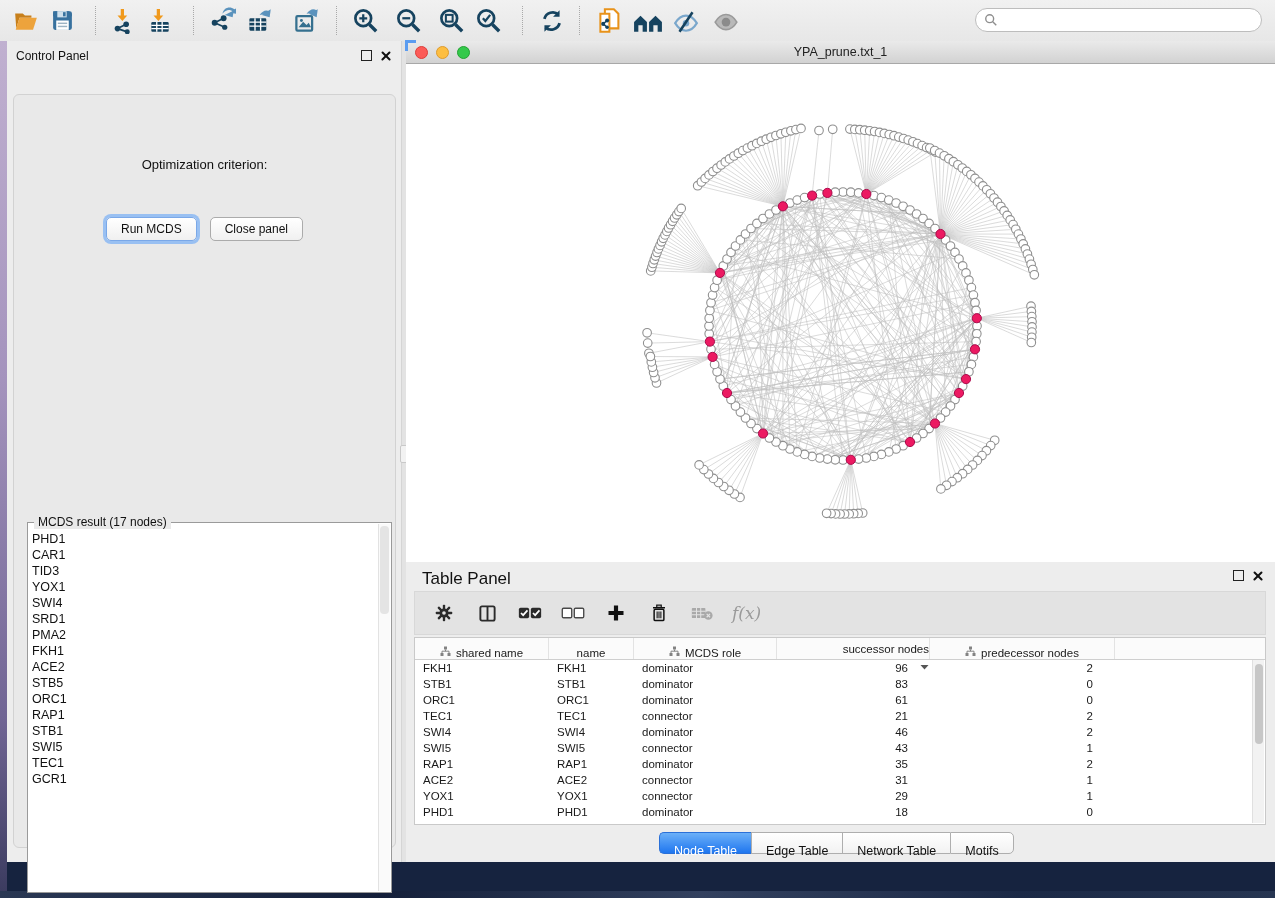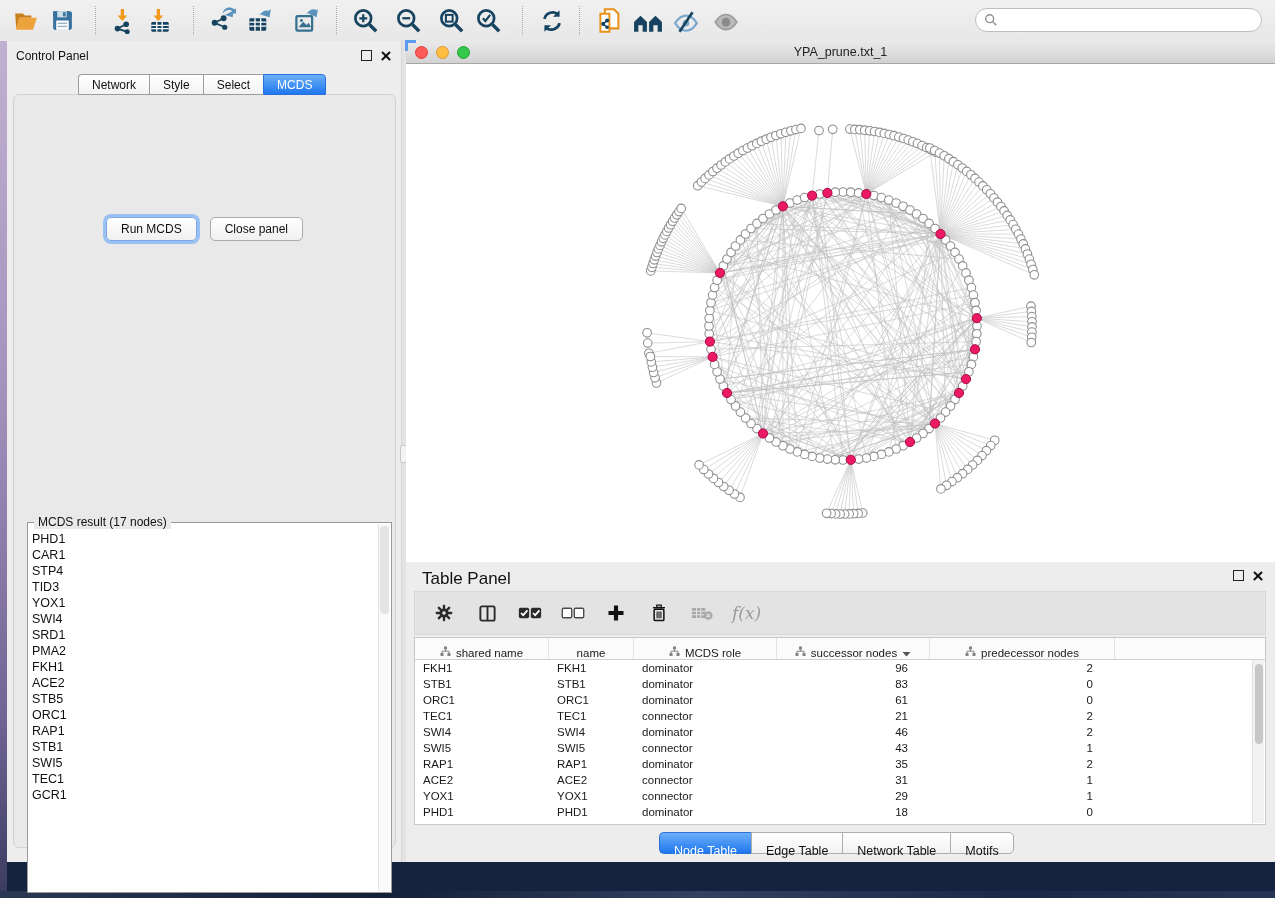--- a/index.html
+++ b/index.html
@@ -240,37 +240,31 @@
 
   <div class="left-strip"></div>
   <div class="bottom-strip"></div>
 
   <div class="cpanel">
     <div class="cp-head">Control Panel</div>
     <div class="win-btns">
       <div class="float-box"></div>
       <div class="close-x"></div>
     </div>
-    <div class="cp-tabs">
-      <div class="cp-tab">Network</div>
-      <div class="cp-tab">Style</div>
-      <div class="cp-tab">Select</div>
-      <div class="cp-tab active">MCDS</div>
-    </div>
     <div class="cp-body">
+      <div class="opt-label">Optimization criterion:</div>
       <div class="btnrow">
         <button class="btn focusring">Run MCDS</button>
         <button class="btn">Close panel</button>
       </div>
       <div class="result-box">
         <span class="result-title">MCDS result (17 nodes)</span>
         <div class="result-list" id="mcds-list">
             <div>PHD1</div>
             <div>CAR1</div>
-            <div>STP4</div>
             <div>TID3</div>
             <div>YOX1</div>
             <div>SWI4</div>
             <div>SRD1</div>
             <div>PMA2</div>
             <div>FKH1</div>
             <div>ACE2</div>
             <div>STB5</div>
             <div>ORC1</div>
             <div>RAP1</div>
@@ -1081,21 +1075,21 @@
           </div>
           <div class="th" style="width: 143px;">
             <span><svg width="11" height="11" viewBox="0 0 11 11">
                 <rect x="4" y="0.5" width="3" height="3" fill="#838383"></rect>
                 <rect x="0.5" y="7" width="3" height="3" fill="#838383"></rect>
                 <rect x="7.5" y="7" width="3" height="3" fill="#838383"></rect>
                 <path d="M5.5 3.5V5.2M2 7V5.2h7V7" stroke="#838383" fill="none"></path>
               </svg></span>
             <span>MCDS role</span>
           </div>
-          <div class="th" style="width: 153px;">
+          <div class="th" style="width: 153px; flex-direction: column;">
             <span><svg width="11" height="11" viewBox="0 0 11 11">
                 <rect x="4" y="0.5" width="3" height="3" fill="#838383"></rect>
                 <rect x="0.5" y="7" width="3" height="3" fill="#838383"></rect>
                 <rect x="7.5" y="7" width="3" height="3" fill="#838383"></rect>
                 <path d="M5.5 3.5V5.2M2 7V5.2h7V7" stroke="#838383" fill="none"></path>
               </svg></span>
             <span>successor nodes</span>
             <span><svg width="9" height="6" viewBox="0 0 9 6">
                 <path d="M0.5 1h8L4.5 5.5z" fill="#555"></path>
               </svg></span>

